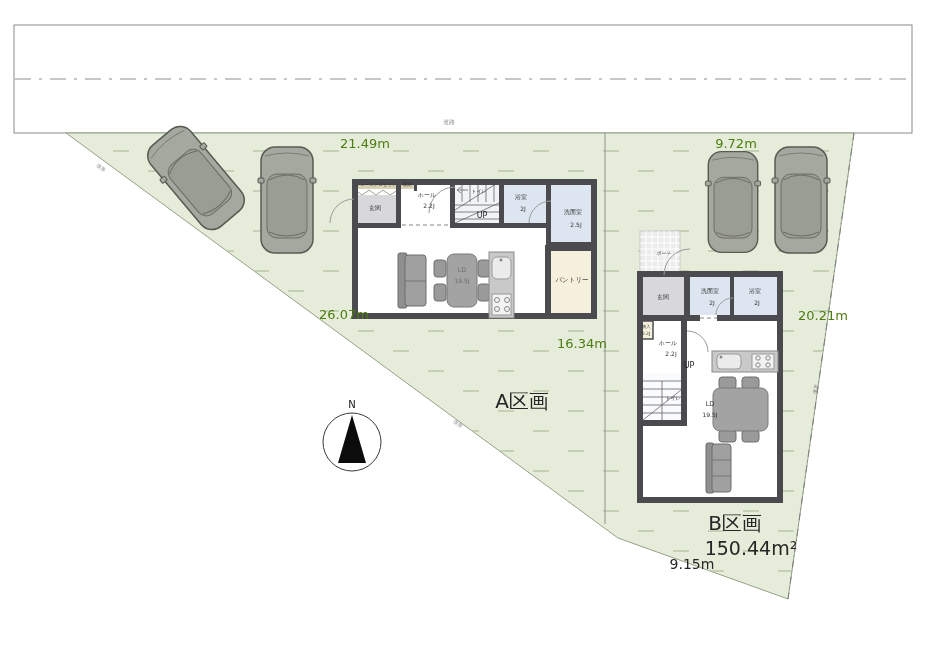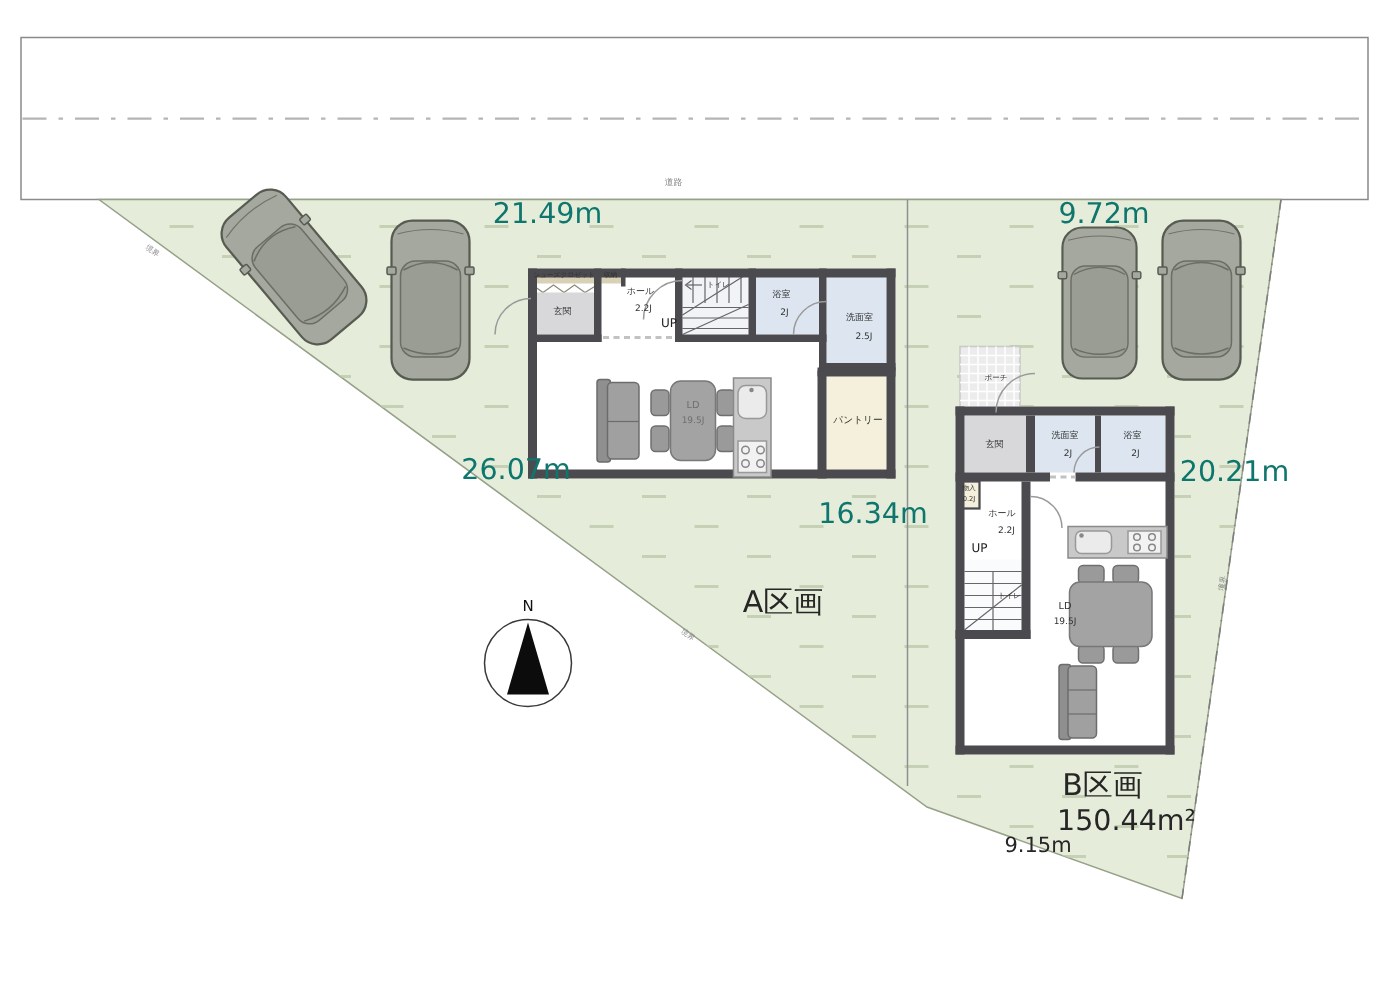--- a/index.html
+++ b/index.html
@@ -1,30 +1,30 @@
 <!DOCTYPE html>
 <html><head>
 <meta charset="utf-8">
 <style>
   html,body{margin:0;padding:0;background:#fff;}
   .canvas{position:relative;width:926px;height:661px;background:#ffffff;overflow:hidden;
           font-family:"DejaVu Sans",sans-serif;}
   .gfx{position:absolute;left:0;top:0;}
   .lbl{position:absolute;transform:translate(-50%,-50%);white-space:nowrap;color:#262626;line-height:1;}
-  .dim{font-size:19px;color:#0f766e;}
+  .dim{font-size:13px;color:#4d7c0f;}
   .dim-sm{font-size:14px;}
   .plotname-a{font-size:20px;}
   .plotarea-a{font-size:23px;}
   .plotname-b{font-size:20px;}
   .plotarea-b{font-size:19px;}
   .rm{font-size:6px;color:#333;}
   .rm65{font-size:6.5px;color:#333;}
   .rm5{font-size:5px;color:#333;}
   .rm45{font-size:4.5px;color:#333;}
-  .up{font-size:8px;color:#222;}
+  .up{font-size:8px;color:#222;margin-left:36px;}
   .tbl{color:#6e6e6e;}
   .tiny-b{font-size:5px;color:#8a8a8a;}
   .roadlbl{font-size:6px;color:#8a8a8a;}
   .nlbl{font-size:10px;color:#111;}
   .rot36{transform:translate(-50%,-50%) rotate(36deg);}
   .rotN81{transform:translate(-50%,-50%) rotate(-81deg);}
 </style>
 </head>
 <body>
 

